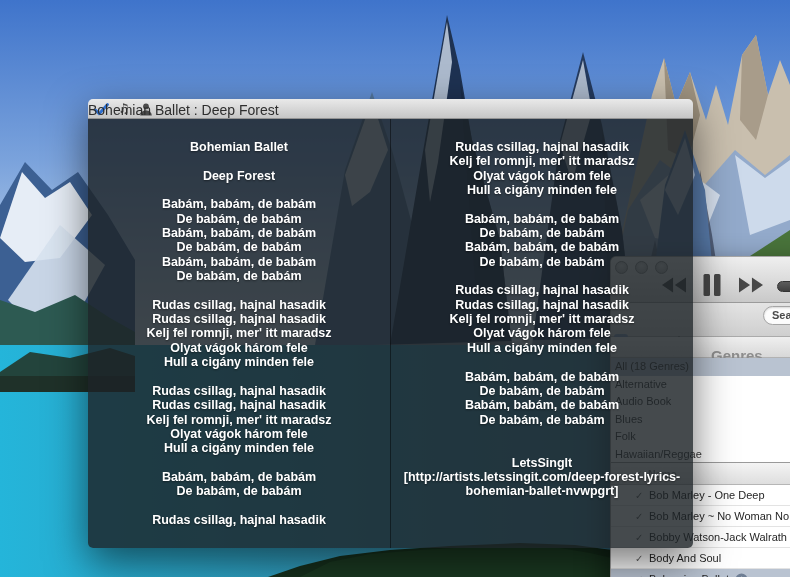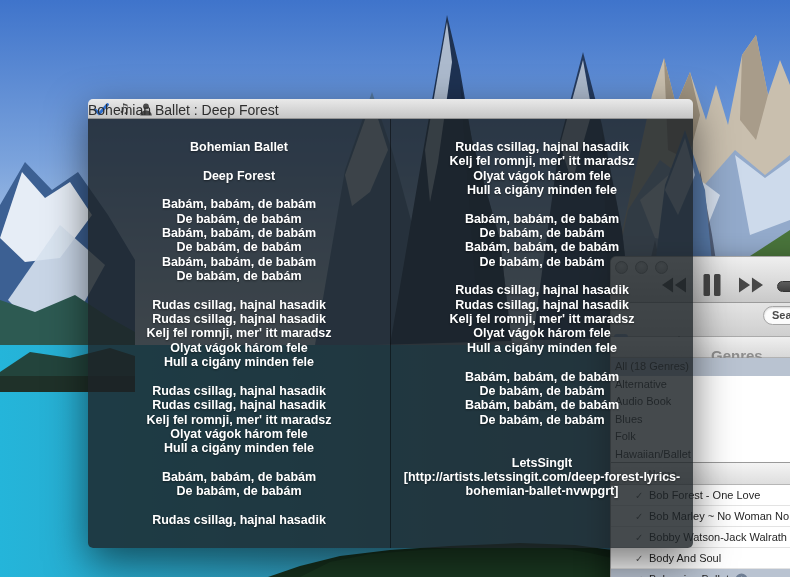--- a/index.html
+++ b/index.html
@@ -212,35 +212,35 @@
 
         <div class="genre-row">
           <span>Blues</span>
         </div>
 
         <div class="genre-row">
           <span>Folk</span>
         </div>
 
         <div class="genre-row">
-          <span>Hawaiian/Ballet</span>
+          <span>Hawaiian/Reggae</span>
         </div>
       </div>
 
     <div class="song-hd">
       <span class="hd-check">✓</span>
       <span class="hd-name">Name</span>
     </div>
 
     <div class="song-list">
 
         <div class="song-row checked">
 
           <span class="check">✓</span>
-          <span class="song-name">Bob Forest - One Love</span>
+          <span class="song-name">Bob Marley - One Deep</span>
 
         </div>
 
         <div class="song-row checked">
 
           <span class="check">✓</span>
           <span class="song-name">Bob Marley ~ No Woman No C</span>
 
         </div>
 

